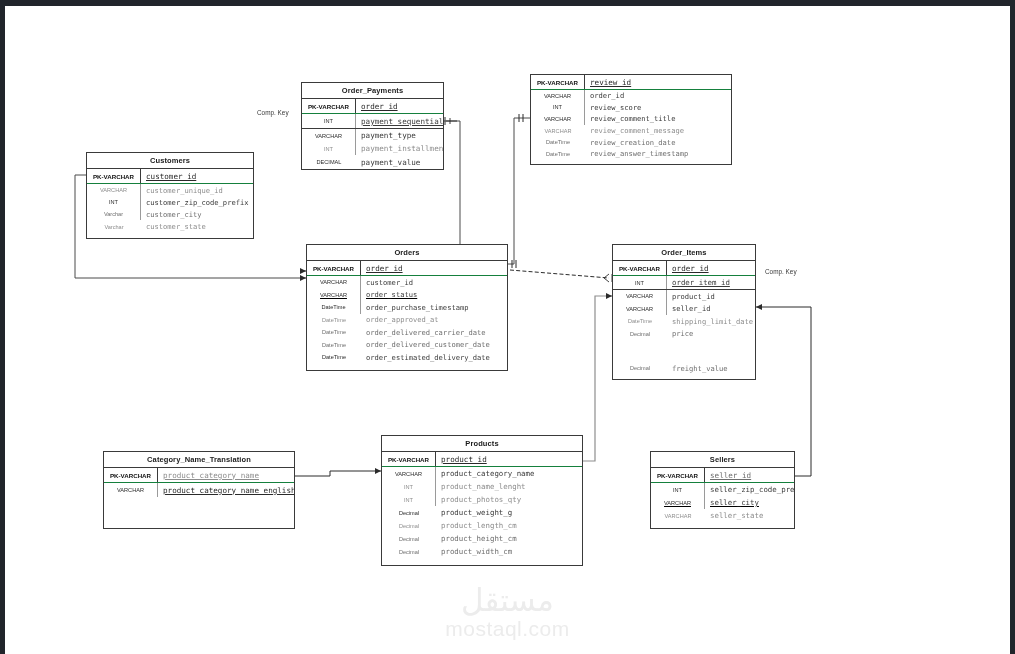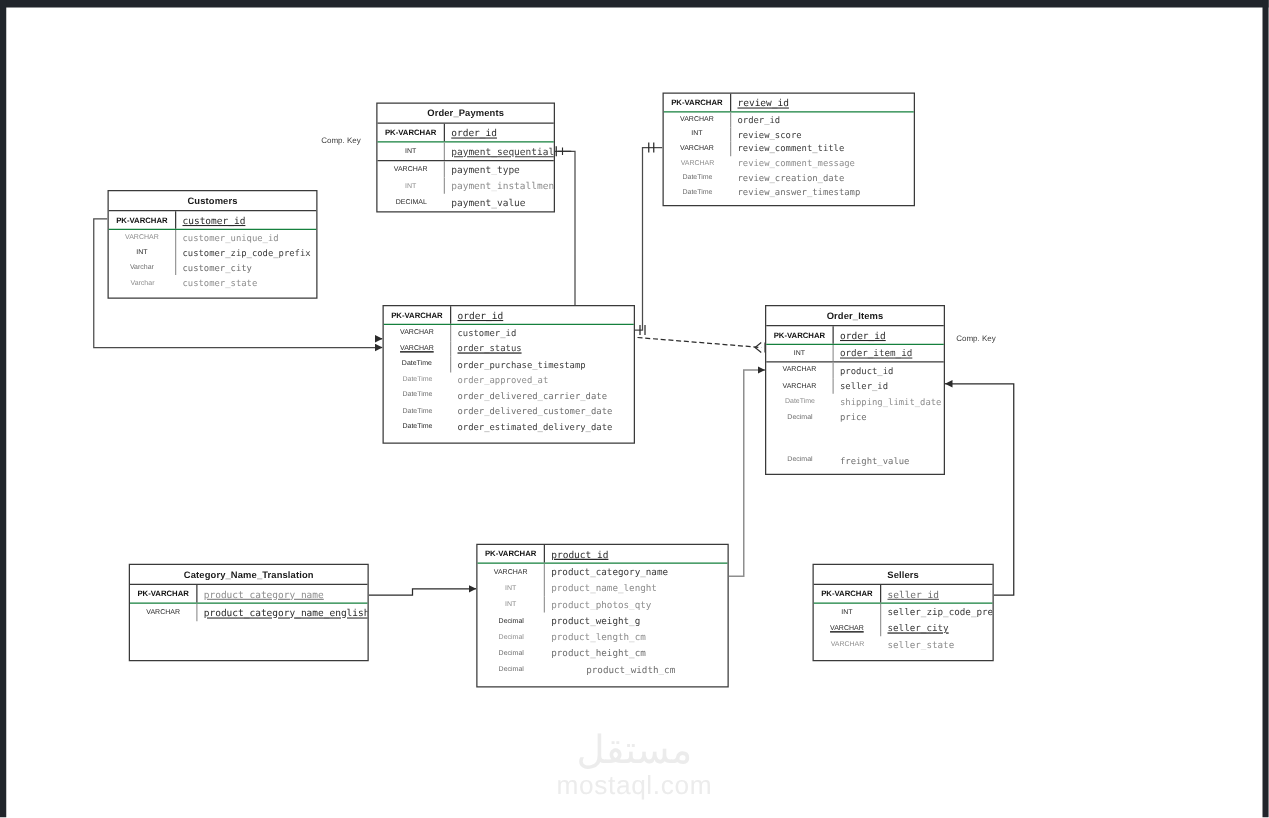--- a/index.html
+++ b/index.html
@@ -265,20 +265,21 @@
       </div>
       <div class="row dim" style="height:13px;">
         <span class="ty">Varchar</span>
         <span class="nm">customer_state</span>
       </div>
       <div style="height:5px;"></div>
     </div>
   </div>
 
   <div class="entity" style="left:301px;top:238px;width:202px;">
+    <div class="ent-title">Orders</div>
     <div class="rows">
       <div class="row pk">
         <span class="ty">PK-VARCHAR</span>
         <span class="nm">order_id</span>
       </div>
       <div class="row sep" style="height:12.5px;">
         <span class="ty">VARCHAR</span>
         <span class="nm">customer_id</span>
       </div>
       <div class="row sep" style="height:12.5px;text-decoration:underline;">
@@ -339,20 +340,21 @@
       </div>
       <div class="row mid" style="height:12.5px;margin-top:22px;">
         <span class="ty">Decimal</span>
         <span class="nm">freight_value</span>
       </div>
       <div style="height:4px;"></div>
     </div>
   </div>
 
   <div class="entity" style="left:376px;top:429px;width:202px;">
+    <div class="ent-title">Products</div>
     <div class="rows">
       <div class="row pk">
         <span class="ty">PK-VARCHAR</span>
         <span class="nm">product_id</span>
       </div>
       <div class="row sep" style="height:13px;">
         <span class="ty">VARCHAR</span>
         <span class="nm" style="font-size:7.4px;">product_category_name</span>
       </div>
       <div class="row sep dim" style="height:13px;">
@@ -368,21 +370,21 @@
         <span class="nm" style="font-size:7.4px;">product_weight_g</span>
       </div>
       <div class="row dim" style="height:13px;">
         <span class="ty">Decimal</span>
         <span class="nm" style="font-size:7.4px;">product_length_cm</span>
       </div>
       <div class="row mid" style="height:13px;">
         <span class="ty">Decimal</span>
         <span class="nm" style="font-size:7.4px;">product_height_cm</span>
       </div>
-      <div class="row mid" style="height:13px;gap:28px;">
+      <div class="row mid" style="height:13px;">
         <span class="ty">Decimal</span>
         <span class="nm" style="font-size:7.4px;">product_width_cm</span>
       </div>
       <div style="height:7px;"></div>
     </div>
   </div>
 
   <div class="entity" style="left:98px;top:445px;width:192px;">
     <div class="ent-title">Category_Name_Translation</div>
     <div class="rows">

